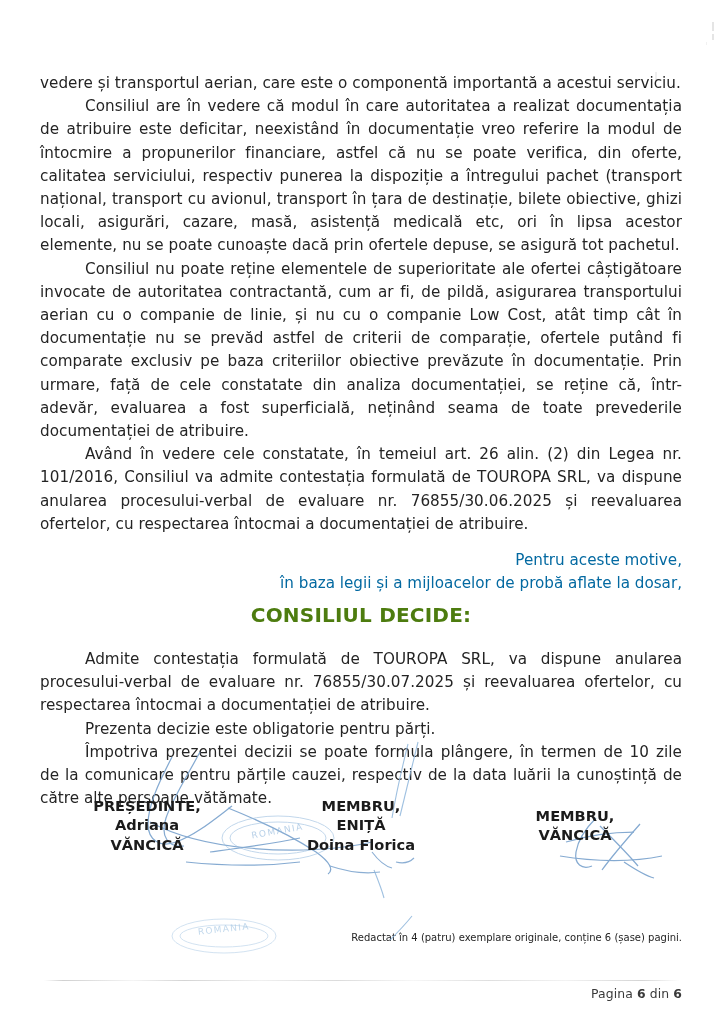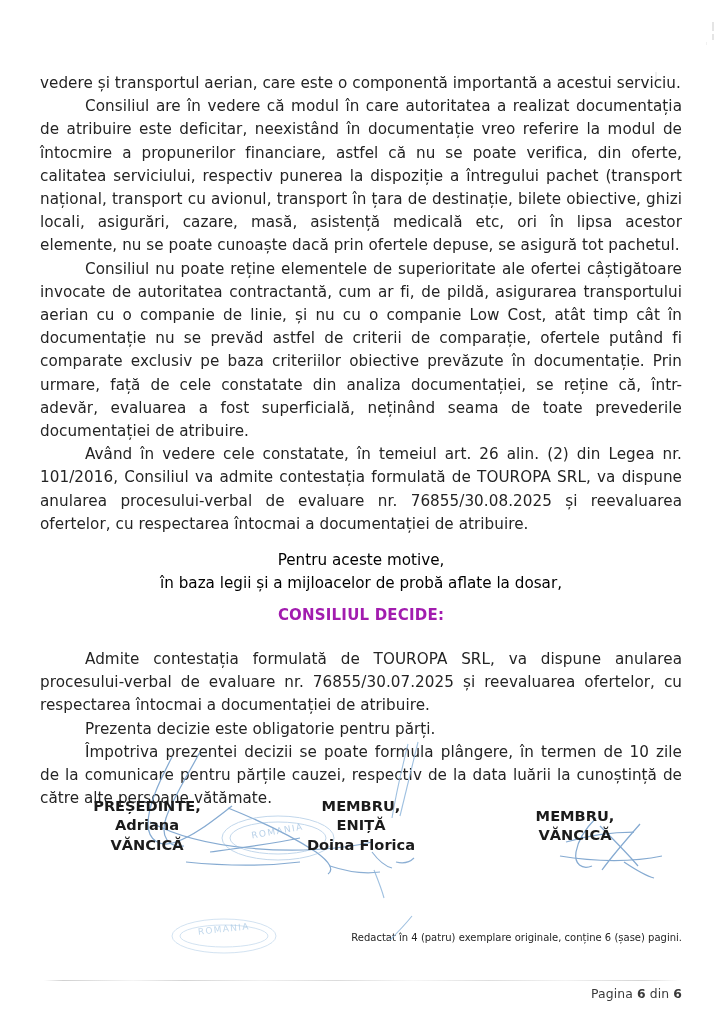--- a/index.html
+++ b/index.html
@@ -49,37 +49,37 @@
     letter-spacing: .05px;
   }
   p.para.no-indent { text-indent: 0; }
 
   
   .motive {
     position: absolute;
     left: 40px;
     top: 549px;
     width: 642px;
-    text-align: center;
+    text-align: right;
     font-size: 15.2px;
     line-height: 23.2px;
-    color: #000000;
+    color: #0369a1;
   }
   .motive .ln { display: block; }
 
   .decide-heading {
     position: absolute;
     left: 40px;
     top: 604px;
     width: 642px;
     text-align: center;
-    font-size: 15px;
+    font-size: 20px;
     line-height: 22px;
     font-weight: bold;
-    color: #a21caf;
+    color: #4d7c0f;
     letter-spacing: .2px;
   }
 
   .decision-area {
     position: absolute;
     left: 40px;
     top: 648px;
     width: 642px;
   }
 
@@ -163,21 +163,21 @@
 
   <div class="scan-speck" style="left:712px;top:22px;width:2px;height:9px;"></div>
   <div class="scan-speck" style="left:712px;top:34px;width:2px;height:6px;"></div>
   <div class="scan-speck" style="left:706px;top:42px;width:1px;height:3px;opacity:.3;"></div>
   <div class="scan-speck" style="left:655px;top:72px;width:2px;height:10px;opacity:.35;"></div>
 
   <div class="body-area">
     <p class="para no-indent">vedere și transportul aerian, care este o componentă importantă a acestui serviciu.</p>
     <p class="para">Consiliul are în vedere că modul în care autoritatea a realizat documentația de atribuire este deficitar, neexistând în documentație vreo referire la modul de întocmire a propunerilor financiare, astfel că nu se poate verifica, din oferte, calitatea serviciului, respectiv punerea la dispoziție a întregului pachet (transport național, transport cu avionul, transport în țara de destinație, bilete obiective, ghizi locali, asigurări, cazare, masă, asistență medicală etc, ori în lipsa acestor elemente, nu se poate cunoaște dacă prin ofertele depuse, se asigură tot pachetul.</p>
     <p class="para">Consiliul nu poate reține elementele de superioritate ale ofertei câștigătoare invocate de autoritatea contractantă, cum ar fi, de pildă, asigurarea transportului aerian cu o companie de linie, și nu cu o companie Low Cost, atât timp cât în documentație nu se prevăd astfel de criterii de comparație, ofertele putând fi comparate exclusiv pe baza criteriilor obiective prevăzute în documentație. Prin urmare, față de cele constatate din analiza documentației, se reține că, într-adevăr, evaluarea a fost superficială, neținând seama de toate prevederile documentației de atribuire.</p>
-    <p class="para">Având în vedere cele constatate, în temeiul art. 26 alin. (2) din Legea nr. 101/2016, Consiliul va admite contestația formulată de TOUROPA SRL, va dispune anularea procesului-verbal de evaluare nr. 76855/30.08.2025 și reevaluarea ofertelor, cu respectarea întocmai a documentației de atribuire.</p>
+    <p class="para">Având în vedere cele constatate, în temeiul art. 26 alin. (2) din Legea nr. 101/2016, Consiliul va admite contestația formulată de TOUROPA SRL, va dispune anularea procesului-verbal de evaluare nr. 76855/30.06.2025 și reevaluarea ofertelor, cu respectarea întocmai a documentației de atribuire.</p>
   </div>
 
   <div class="motive">
     <span class="ln">Pentru aceste motive,</span>
     <span class="ln">în baza legii și a mijloacelor de probă aflate la dosar,</span>
   </div>
 
   <div class="decide-heading">CONSILIUL DECIDE:</div>
 
   <div class="decision-area">

